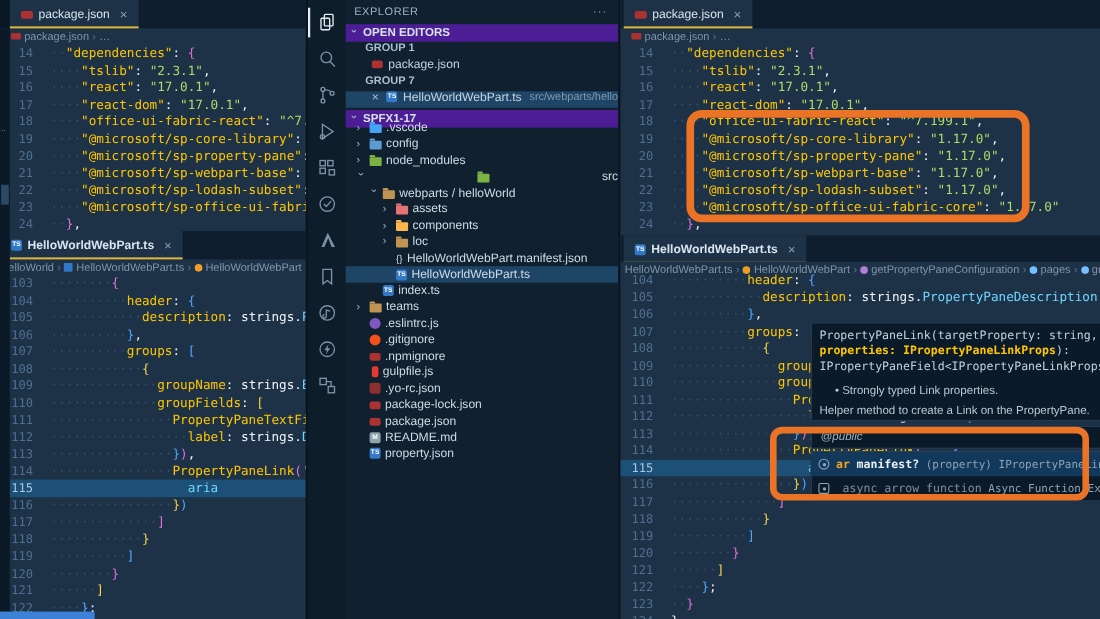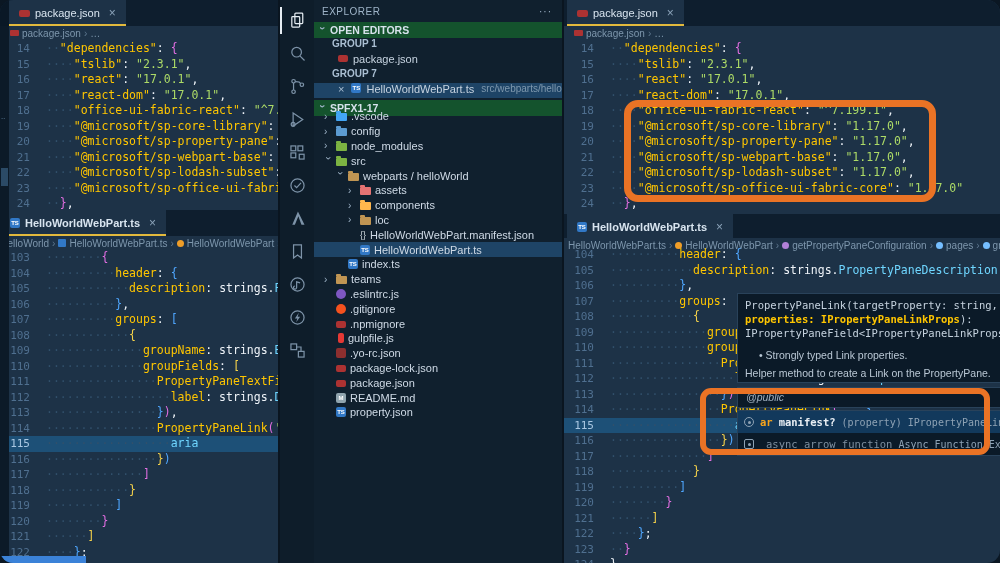--- a/index.html
+++ b/index.html
@@ -1,17 +1,17 @@
 <!DOCTYPE html>
 <html><head>
 <meta charset="utf-8">
 <style>
   * { margin:0; padding:0; box-sizing:border-box; }
   html,body { width:1000px; height:563px; overflow:hidden; background:#0b1723; }
-  .root { position:relative; width:1000px; height:563px; font-family:"Liberation Sans",sans-serif; color:#cfdae6; overflow:hidden;border-radius:13px; }
+  .root { position:relative; width:1000px; height:563px; font-family:"Liberation Sans",sans-serif; color:#cfdae6; overflow:hidden; }
 
   
   .group { position:absolute; top:0; height:563px; background:#1d3247; overflow:hidden; }
   .group.left  { left:0; width:278px; }
   .group.right { left:562px; width:438px; border-left:2px solid #0a1520; }
   .col-divider { position:absolute; left:278px; top:0; width:2px; height:563px; background:#0a1520; }
 
   .tabbar { position:absolute; left:0; width:100%; height:26px; background:#0e1e2e; display:flex; }
   .tab { position:relative; display:flex; align-items:center; gap:5px; padding:0 10px; height:26px; background:#1d3247; font-size:11px; color:#d8e4ef; white-space:nowrap; }
   .tab .underline { position:absolute; left:0; right:0; bottom:0; height:2px; background:#e2b93d; }
@@ -43,21 +43,21 @@
   .ab-item { position:relative; width:34px; height:33px; display:flex; align-items:center; justify-content:center; }
   .ab-item svg { stroke:#7d93a8; fill:none; stroke-width:1.4; }
   .ab-item.active svg { stroke:#e6edf3; }
   .ab-item.active::before { content:""; position:absolute; left:0; top:3px; bottom:3px; width:2px; background:#e6edf3; }
   .ab-item svg .fill { fill:#7d93a8; stroke:none; }
 
   
   .sidebar { position:absolute; left:314px; top:0; width:248px; height:563px; background:#10202e; overflow:hidden; font-size:11px; }
   .sb-header { height:22px; display:flex; align-items:center; justify-content:space-between; padding:0 10px 0 8px; color:#9fb4c8; font-size:10px; letter-spacing:0.5px; }
   .sb-dots { color:#9fb4c8; letter-spacing:1px; }
-  .sb-sect { height:16px; display:flex; align-items:center; gap:4px; padding-left:4px; font-weight:bold; font-size:10.5px; color:#d7e2ec; background:#14532d; }
+  .sb-sect { height:16px; display:flex; align-items:center; gap:4px; padding-left:4px; font-weight:bold; font-size:10.5px; color:#d7e2ec; background:#4c1d95; }
   .sb-row { height:15px; display:flex; align-items:flex-start; gap:5px; padding-left:18px; color:#c6d3e0; white-space:nowrap; }
   .sb-row .grp { font-weight:bold; color:#aabfd3; font-size:10px; }
   .sb-row.selected { background:#1e4466; }
   .sb-row .desc { color:#7e98ae; font-size:10px; margin-left:2px; }
   .sb-row .closex { color:#aabfd3; margin-right:2px; }
   .chev { display:inline-block; width:8px; color:#9fb4c8; font-size:10px; }
   .chev.expanded { transform:rotate(90deg); }
   .tree { position:absolute; left:0; top:109px; width:100%; }
   .tree-row { height:14.8px; display:flex; align-items:center; gap:4px; color:#cfdae6; white-space:nowrap; }
   .tree-row.selected { background:#1e4466; }
@@ -308,21 +308,21 @@
         <div class="tree-row" style="padding-left: 10px;">
           <span class="chev">›</span>
           <span class="fold" style="background: rgb(92, 155, 209);"></span>
           <span>config</span>
         </div>
         <div class="tree-row" style="padding-left: 10px;">
           <span class="chev">›</span>
           <span class="fold" style="background: rgb(124, 179, 66);"></span>
           <span>node_modules</span>
         </div>
-        <div class="tree-row" style="padding-left: 10px;">
+        <div class="tree-row" style="padding-left: 10px; justify-content: space-between;">
           <span class="chev expanded">›</span>
           <span class="fold" style="background: rgb(124, 179, 66);"></span>
           <span>src</span>
         </div>
         <div class="tree-row" style="padding-left: 22px;">
           <span class="chev expanded">›</span>
           <span class="fold" style="background: rgb(192, 149, 83);"></span>
           <span>webparts / helloWorld</span>
         </div>
         <div class="tree-row" style="padding-left: 34px;">

